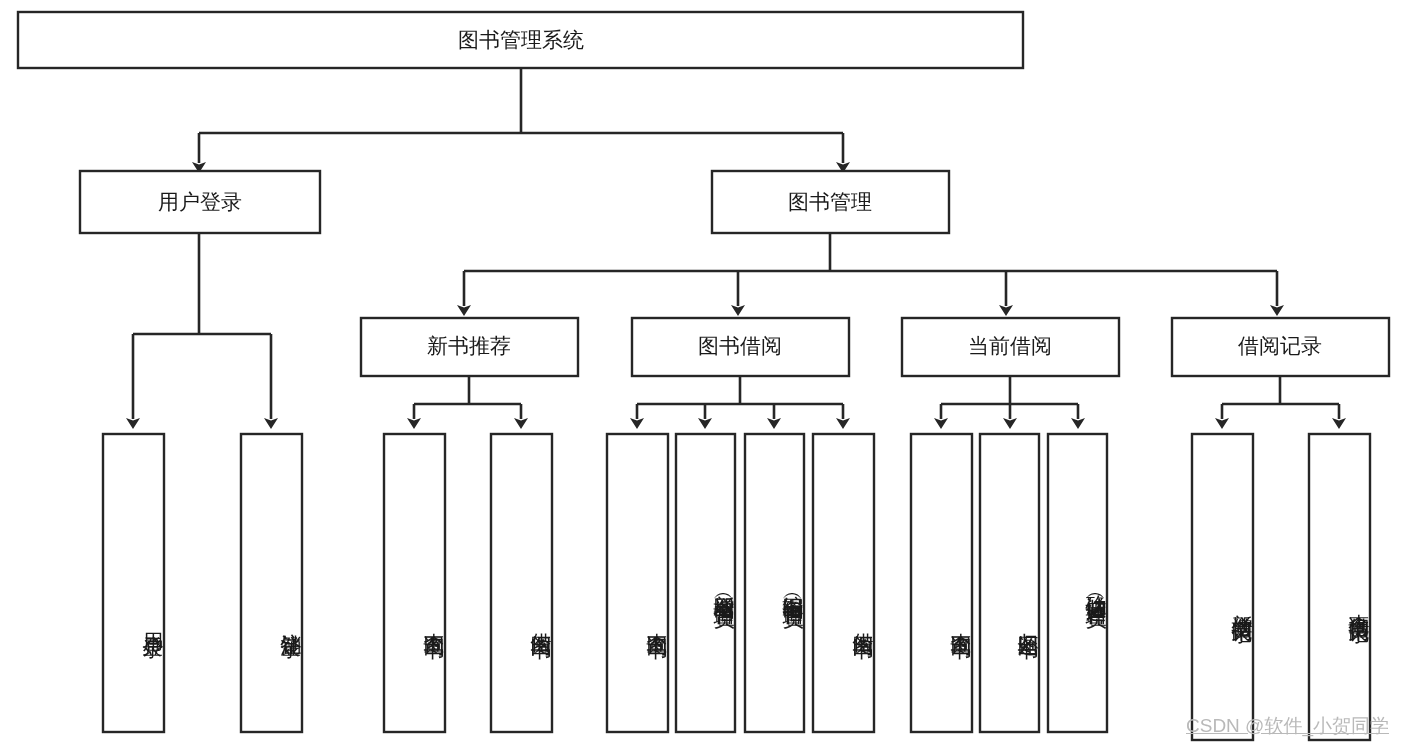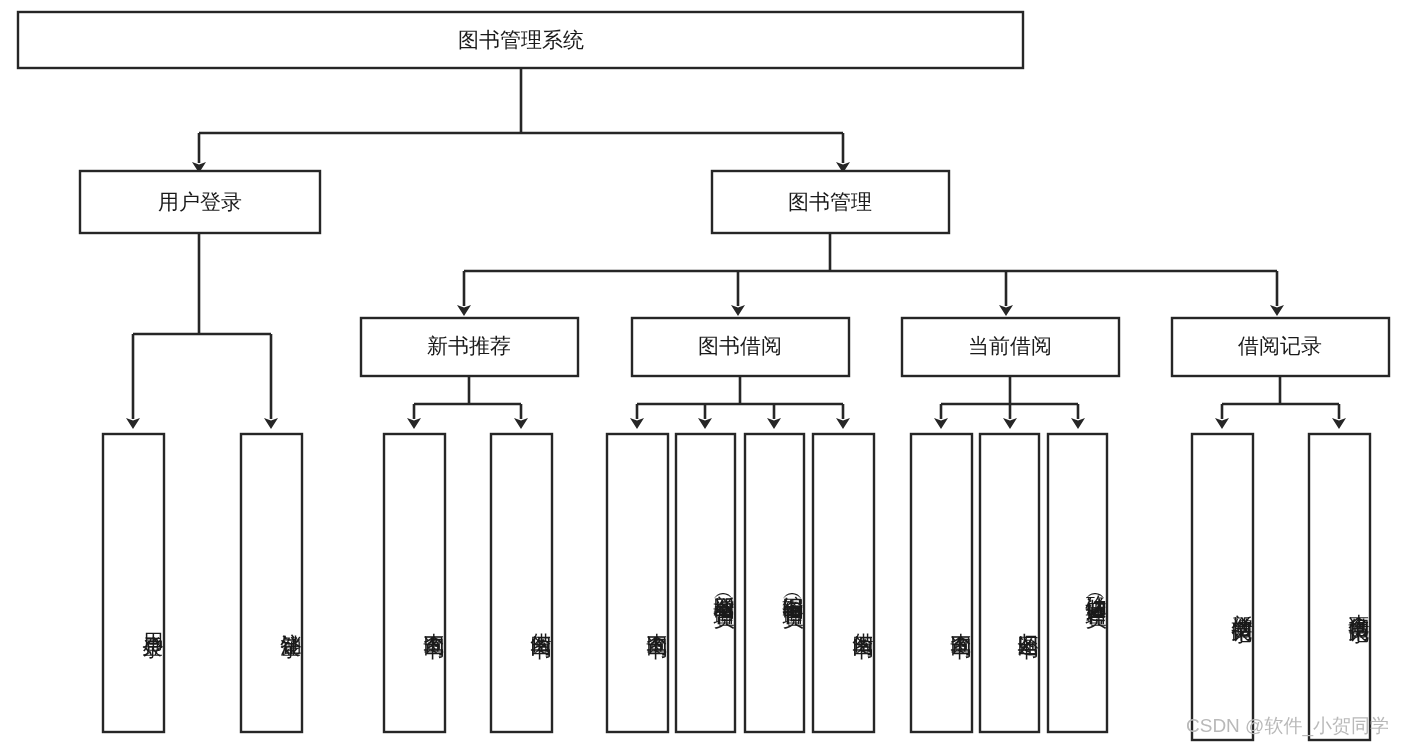--- a/index.html
+++ b/index.html
@@ -63,20 +63,21 @@
     pointer-events: none;
   }
   .watermark {
     position: absolute;
     font-family: "Liberation Sans", "DejaVu Sans", sans-serif;
     font-size: 19px;
     color: #b9b9b9;
     white-space: nowrap;
     left: 1186px;
     top: 713px;
+    text-decoration: underline;
   }
 </style>
 </head>
 <body>
 
 <div id="canvas">
 
   <svg class="diagram" viewBox="0 0 1405 747" xmlns="http://www.w3.org/2000/svg">
 
     <defs>

